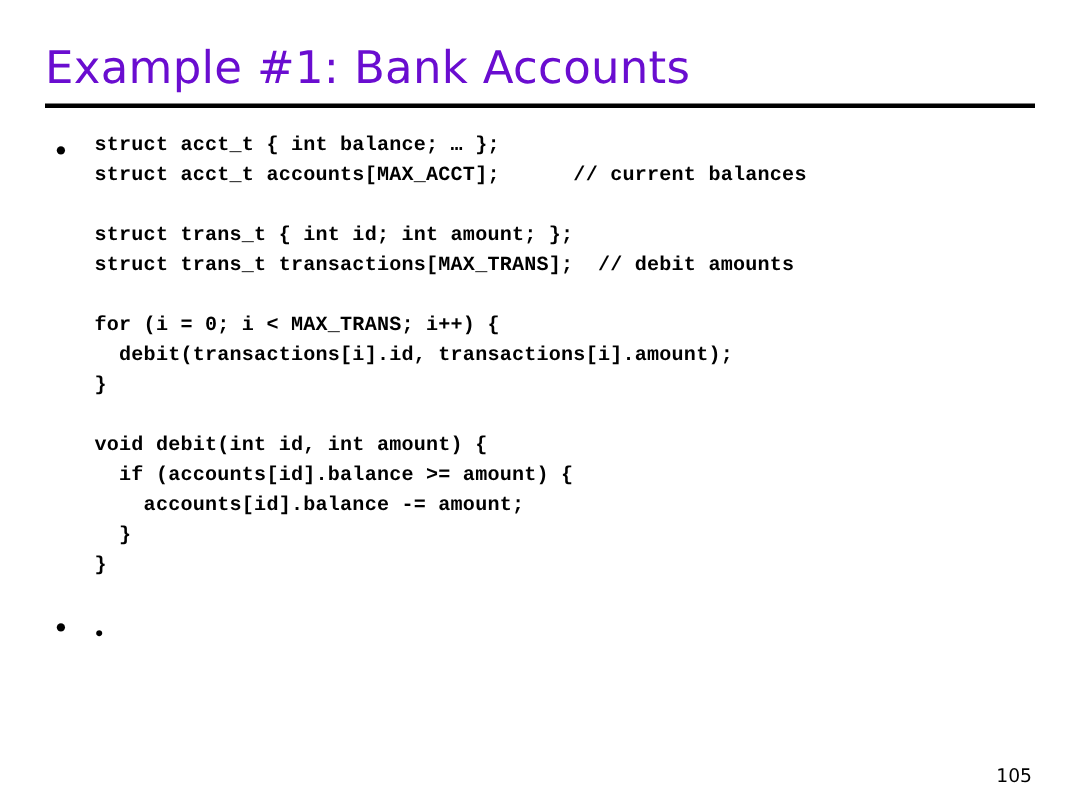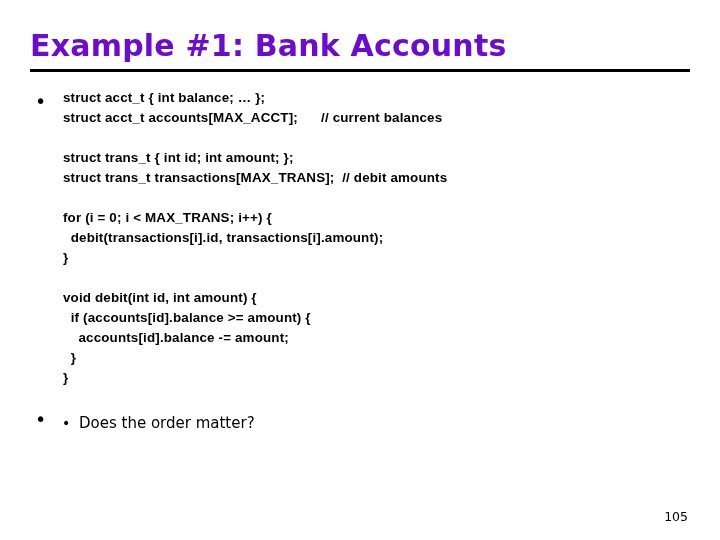--- a/index.html
+++ b/index.html
@@ -22,21 +22,21 @@
   }
 
   
   .slide-title {
     position: absolute;
     left: 30px;
     top: 28px;
     width: 660px;
     font-family: "DejaVu Sans", sans-serif;
     font-size: 30px;
-    font-weight: 700;
+    font-weight: 400;
     letter-spacing: 0.2px;
     color: #6A0DD0;
     line-height: 36px;
     white-space: nowrap;
   }
   .title-rule {
     position: absolute;
     left: 30px;
     top: 69px;
     width: 660px;
@@ -81,21 +81,21 @@
     left: 62px;
     top: 0;
     font-size: 14px;
     line-height: 22px;
   }
 
   
   .code-block {
     margin: 0;
     padding: 0;
-    font-family: Liberation Sans, sans-serif;
+    font-family: Liberation Mono, monospace;
     font-size: 13.4px;
     font-weight: bold;
     line-height: 20px;
     color: #000000;
     white-space: pre;
     letter-spacing: 0.15px;
   }
   .code-wrap {
     position: absolute;
     left: 63px;
@@ -157,21 +157,20 @@
 }</pre>
       </div>
     </div>
 
     <div class="bullet-l1">
       <span class="dot">•</span>
     </div>
 
     <div class="bullet-l2" style="margin-top:6px;">
       <span class="dot">•</span>
-      <span>Does the order matter?</span>
     </div>
 
   </div>
 
 
   <div class="page-num">105</div>
 
 </div>
 
 </body></html>

